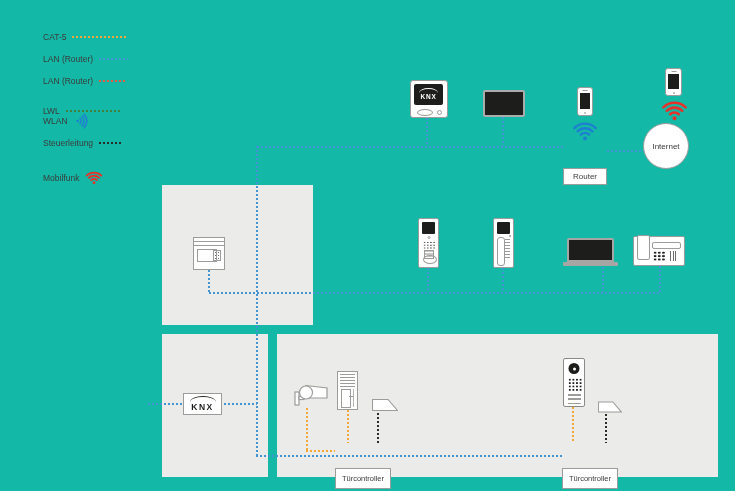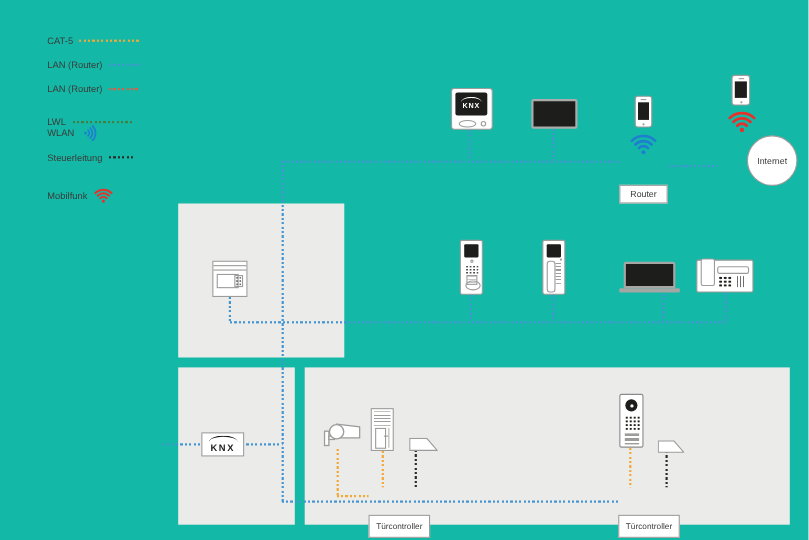--- a/index.html
+++ b/index.html
@@ -203,21 +203,21 @@
   <span class="dev" style="left:661px;top:101px">
     <svg width="27" height="20" viewBox="0 0 30 22">
         <g fill="none" stroke="#e5322b" stroke-width="2.8" stroke-linecap="round">
           <path d="M10.2,14.6 a6.8,6.8 0 0 1 9.6,0"></path>
           <path d="M6.4,10.8 a12.2,12.2 0 0 1 17.2,0"></path>
           <path d="M2.6,7 a17.6,17.6 0 0 1 24.8,0"></path>
         </g>
         <circle cx="15" cy="19" r="2.2" fill="#e5322b"></circle>
       </svg>
   </span>
-  <div class="dev circlebox" style="left:679px;top:123px;width:46px;height:46px">
+  <div class="dev circlebox" style="left:643px;top:123px;width:46px;height:46px">
     <span>Internet</span>
   </div>
 
   <div class="dev ctrl" style="left:193px;top:237px;width:32px;height:33px">
     <div class="ctrl-l" style="top:3px"></div>
     <div class="ctrl-l" style="top:7px"></div>
     <div class="ctrl-scr"></div>
     <div class="ctrl-ic"></div>
   </div>
 

